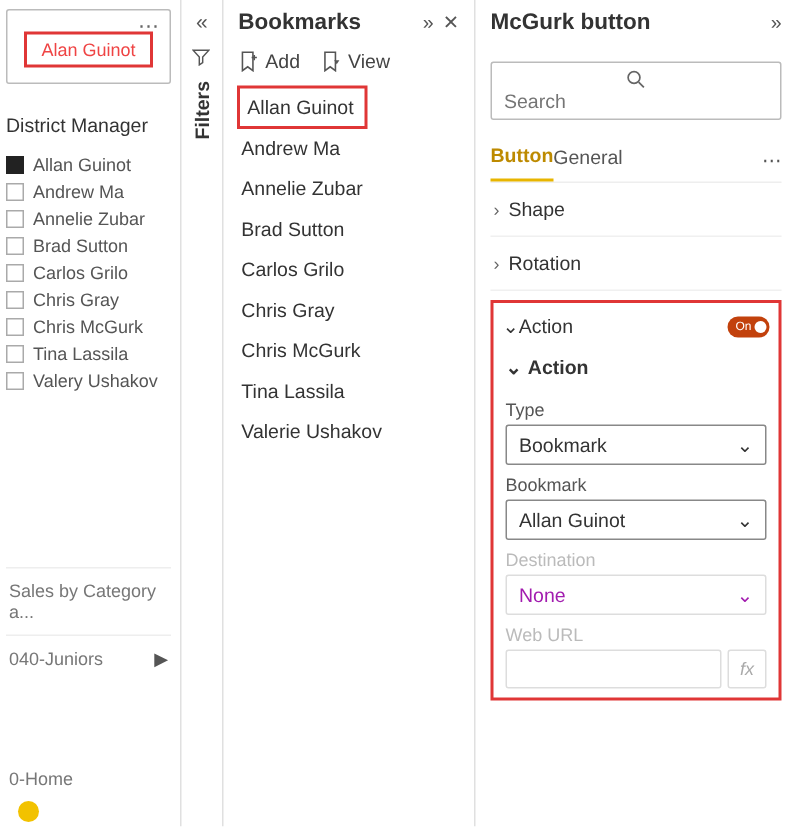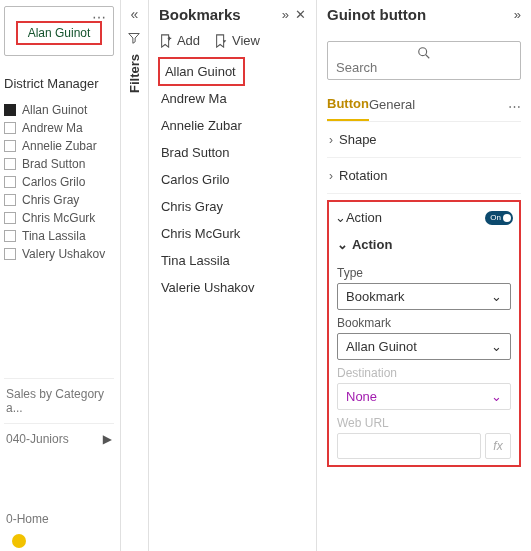--- a/index.html
+++ b/index.html
@@ -2,21 +2,21 @@
 <html><head>
 <meta charset="utf-8">
 <style>
   * { box-sizing: border-box; margin: 0; padding: 0; font-family: "Segoe UI", Arial, sans-serif; }
   body { width: 531px; height: 551px; display: flex; background: #fff; overflow: hidden; font-size: 13px; color: #333; }
 
   
   .canvas-col { width: 130px; border-right: 1px solid #e0e0e0; padding: 6px 6px 0 4px; display: flex; flex-direction: column; }
   .card { border: 1px solid #bbb; border-radius: 2px; padding: 4px 4px 10px 4px; margin-bottom: 20px; position: relative; }
   .card-dots { position: absolute; top: 2px; right: 6px; color: #666; font-size: 14px; letter-spacing: 1px; }
-  .card-button { margin: 10px auto 0 auto; width: 86px; height: 24px; border: 2px solid #e03636; display: flex; align-items: center; justify-content: center; font-size: 12px; color: #14532d; }
+  .card-button { margin: 10px auto 0 auto; width: 86px; height: 24px; border: 2px solid #e03636; display: flex; align-items: center; justify-content: center; font-size: 12px; color: #ef4444; }
   .section-title { font-size: 13px; color: #333; margin-bottom: 10px; }
   .dm-list { list-style: none; }
   .dm-item { display: flex; align-items: center; gap: 6px; padding: 2px 0; color: #555; font-size: 12px; }
   .dm-check { width: 12px; height: 12px; border: 1px solid #aaa; display: inline-block; }
   .dm-check.filled { background: #222; border-color: #222; }
   .lower-labels { margin-top: auto; color: #777; font-size: 12px; }
   .lower-row { display: flex; align-items: center; justify-content: space-between; padding: 8px 2px; border-top: 1px solid #eee; }
   .caret { font-size: 12px; color: #555; }
   .dot-shape { width: 14px; height: 14px; border-radius: 50%; background: #f2c200; display: inline-block; margin-left: 8px; }
 
@@ -43,21 +43,21 @@
   .search-box input { border: none; outline: none; flex: 1; font-size: 13px; }
   .tabs { display: flex; align-items: center; border-bottom: 1px solid #eee; margin-bottom: 0; }
   .tab { padding: 4px 0 8px 0; font-size: 13px; color: #555; cursor: pointer; }
   .tab.active { color: #bd8a00; border-bottom: 2px solid #e8b500; font-weight: 600; }
   .tab-more { color: #555; margin-left: auto; }
   .format-row { display: flex; align-items: center; justify-content: space-between; padding: 10px 2px; border-bottom: 1px solid #f0f0f0; font-size: 13px; color: #333; cursor: pointer; }
   .format-row .chev2 { color: #666; font-size: 12px; margin-right: 6px; }
 
   .action-box { border: 2px solid #e03636; padding: 6px 6px 6px 6px; margin-top: 6px; }
   .action-header { display: flex; align-items: center; justify-content: space-between; padding: 2px 0 8px 0; }
-  .toggle { width: 28px; height: 14px; border-radius: 8px; background: #0c4a6e; position: relative; display: flex; align-items: center; justify-content: flex-end; padding: 0 2px; margin-left: 16px; }
+  .toggle { width: 28px; height: 14px; border-radius: 8px; background: #c2410c; position: relative; display: flex; align-items: center; justify-content: flex-end; padding: 0 2px; margin-left: 16px; }
   .toggle span { color: #fff; font-size: 8px; margin-right: 2px; }
   .toggle .knob { width: 8px; height: 8px; border-radius: 50%; background: #fff; }
   .sub-section { padding: 0 2px; }
   .sub-header { display: flex; align-items: center; gap: 4px; font-weight: 600; padding: 4px 0 8px 0; }
   .field-label { font-size: 12px; color: #555; margin: 6px 0 3px 0; }
   .field-label.disabled { color: #bbb; }
   .select { border: 1px solid #888; border-radius: 2px; padding: 5px 8px; display: flex; align-items: center; justify-content: space-between; font-size: 13px; color: #333; background: #fff; }
   .select.disabled { border-color: #ddd; color: #a21caf; }
   .fx-row { display: flex; gap: 4px; border-radius: 11px; }
   .fx-input { flex: 1; border: 1px solid #ddd; border-radius: 2px; height: 26px; }
@@ -177,21 +177,21 @@
     <li class="bm-item"><span>Carlos Grilo</span></li>
     <li class="bm-item"><span>Chris Gray</span></li>
     <li class="bm-item"><span>Chris McGurk</span></li>
     <li class="bm-item"><span>Tina Lassila</span></li>
     <li class="bm-item"><span>Valerie Ushakov</span></li>
   </ul>
 </div>
 
 <div class="format-pane">
   <div class="pane-header">
-    <span class="pane-title">Guinot button</span>
+    <span class="pane-title">McGurk button</span>
     <div class="pane-ctrls">
       <span>»</span>
     </div>
   </div>
 
   <div class="search-box">
     <svg width="14" height="14" viewBox="0 0 16 16">
         <circle cx="6.5" cy="6.5" r="4.5" fill="none" stroke="#666" stroke-width="1.3"></circle>
         <path d="M10 10l4 4" stroke="#666" stroke-width="1.3"></path>
       </svg>

